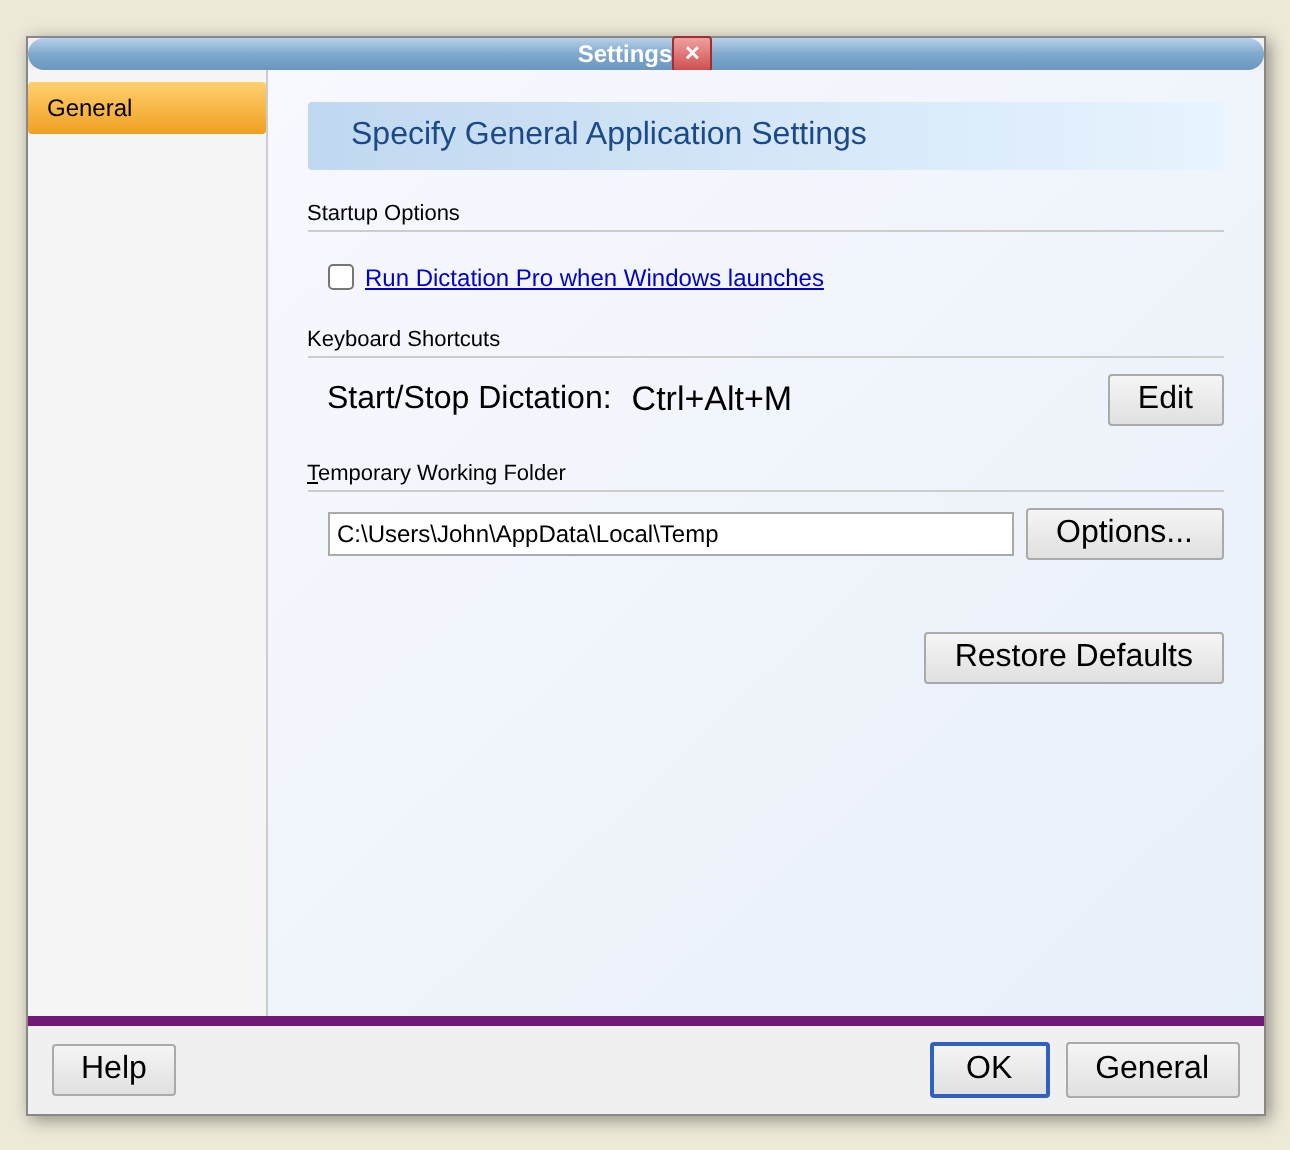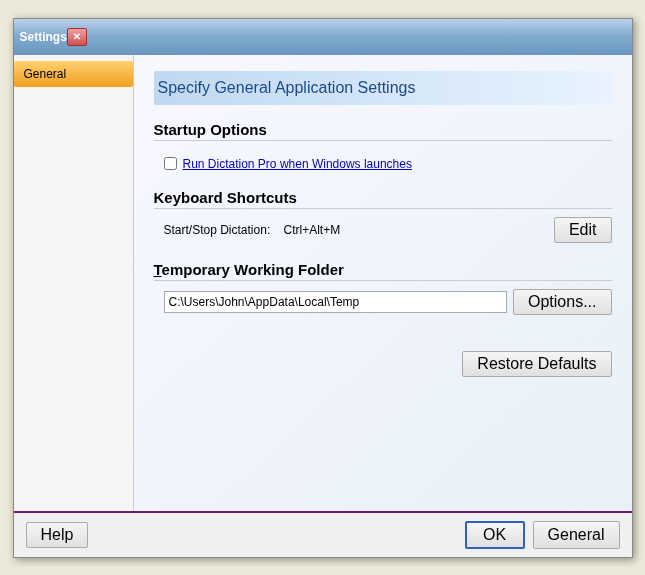--- a/index.html
+++ b/index.html
@@ -19,30 +19,31 @@
       width: 620px;
       height: 540px;
       background: #f0f0f0;
       border: 1px solid #888;
       box-shadow: 2px 2px 8px rgba(0,0,0,0.4);
       display: flex;
       flex-direction: column;
     }
 
     .title-bar {
-      height: 36px;
+      height: 16px;
       background: linear-gradient(to bottom, #b9d1ea 0%, #7fa8cc 50%, #6a97c0 100%);
       display: flex;
       align-items: center;
-      justify-content: flex-start;
+      justify-content: center;
       padding: 0 6px;
       color: #fff;
       font-size: 12px;
       font-weight: bold;
       flex-shrink: 0;
+      border-radius: 11px;
     }
 
     .title-bar-text {
       color: white;
       font-size: 12px;
     }
 
     .title-bar-buttons {
       display: flex;
       gap: 2px;
@@ -96,31 +97,31 @@
       overflow-y: auto;
       background: linear-gradient(to bottom right, #f8f8ff 0%, #e8f0f8 100%);
     }
 
     .content-title {
       font-size: 16px;
       color: #1a4a8a;
       font-weight: normal;
       margin-bottom: 16px;
       background: linear-gradient(to right, #c0d8f0, #e8f4ff);
-      padding: 8px 4px;
+      padding: 8px 22px;
       border-radius: 2px;
     }
 
     .section {
       margin-bottom: 18px;
     }
 
     .section-header {
-      font-weight: bold;
-      font-size: 15px;
+      font-weight: normal;
+      font-size: 11px;
       color: #000;
       margin-bottom: 8px;
       padding-bottom: 2px;
       border-bottom: 1px solid #ccc;
     }
 
     .section-content {
       padding-left: 10px;
     }
 
@@ -146,27 +147,27 @@
     }
 
     .shortcut-row {
       display: flex;
       align-items: center;
       gap: 10px;
       margin-top: 4px;
     }
 
     .shortcut-label {
-      font-size: 12px;
+      font-size: 16px;
       color: #000;
       min-width: 110px;
     }
 
     .shortcut-value {
-      font-size: 12px;
+      font-size: 17px;
       color: #000;
       flex: 1;
     }
 
     .btn {
       padding: 3px 14px;
       font-size: 16px;
       background: linear-gradient(to bottom, #f5f5f5, #e0e0e0);
       border: 1px solid #aaa;
       cursor: pointer;
@@ -187,21 +188,21 @@
       height: 22px;
       border: 1px solid #aaa;
       background: white;
       font-size: 12px;
       padding: 0 4px;
       color: #000;
     }
 
     .bottom-bar {
       background: #f0f0f0;
-      border-top: 2px solid #701a75;
+      border-top: 5px solid #701a75;
       padding: 8px 12px;
       display: flex;
       justify-content: space-between;
       align-items: center;
       flex-shrink: 0;
     }
 
     .restore-defaults-area {
       display: flex;
       justify-content: flex-end;

